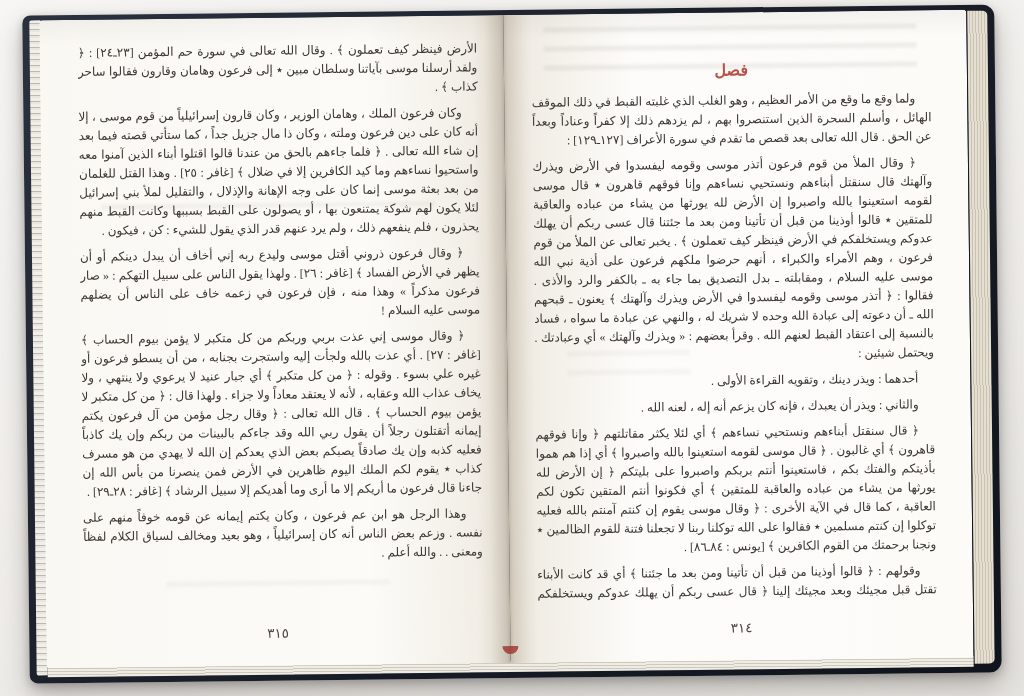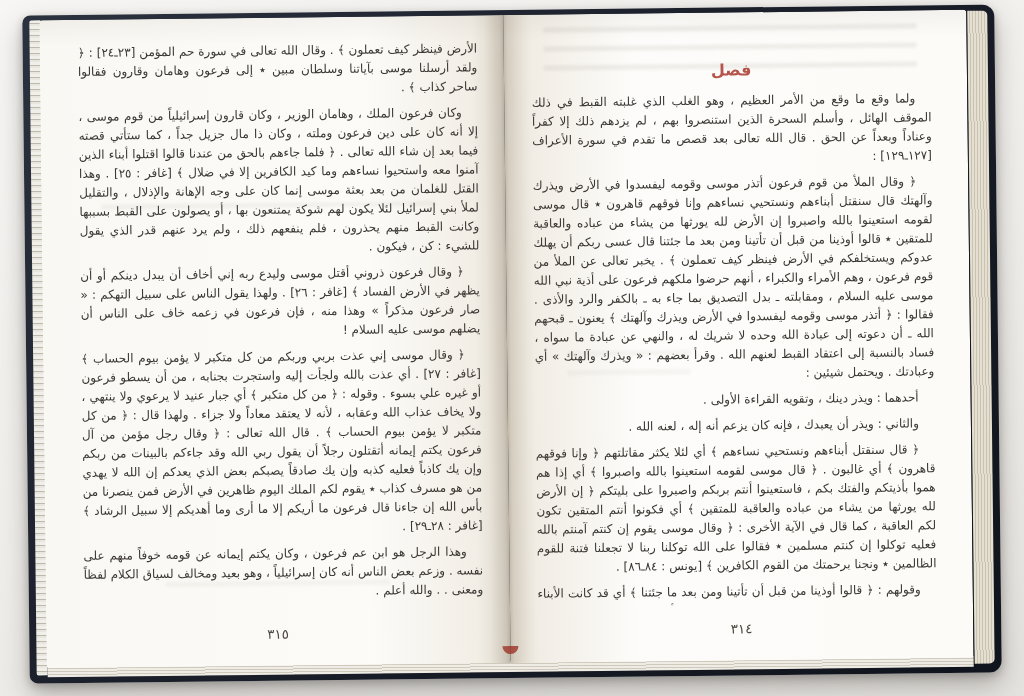--- a/index.html
+++ b/index.html
@@ -1,21 +1,21 @@
 <!DOCTYPE html>
 <html><head>
 <meta charset="utf-8">
 <style>
   html,body{margin:0;padding:0;}
   body{
     width:1024px;height:696px;overflow:hidden;
     background:linear-gradient(160deg,#f7f6f4 0%,#efedea 55%,#e5e3df 100%);
     font-family:"DejaVu Sans",sans-serif;
   }
-  .photo{position:relative;width:816px;height:696px;}
+  .photo{position:relative;width:816px;height:696px;font-family:Liberation Serif, serif;}
   .book{
     position:absolute;left:26px;top:10px;width:972px;height:668px;
     transform:rotate(-0.65deg);
   }
   .cover{
     position:absolute;inset:0;
     background:linear-gradient(135deg,#2b313e 0%,#1a1f2a 45%,#10141c 100%);
     border-radius:8px 12px 12px 8px;
     box-shadow:0 12px 26px rgba(70,64,58,.35),0 3px 8px rgba(0,0,0,.22);
   }

